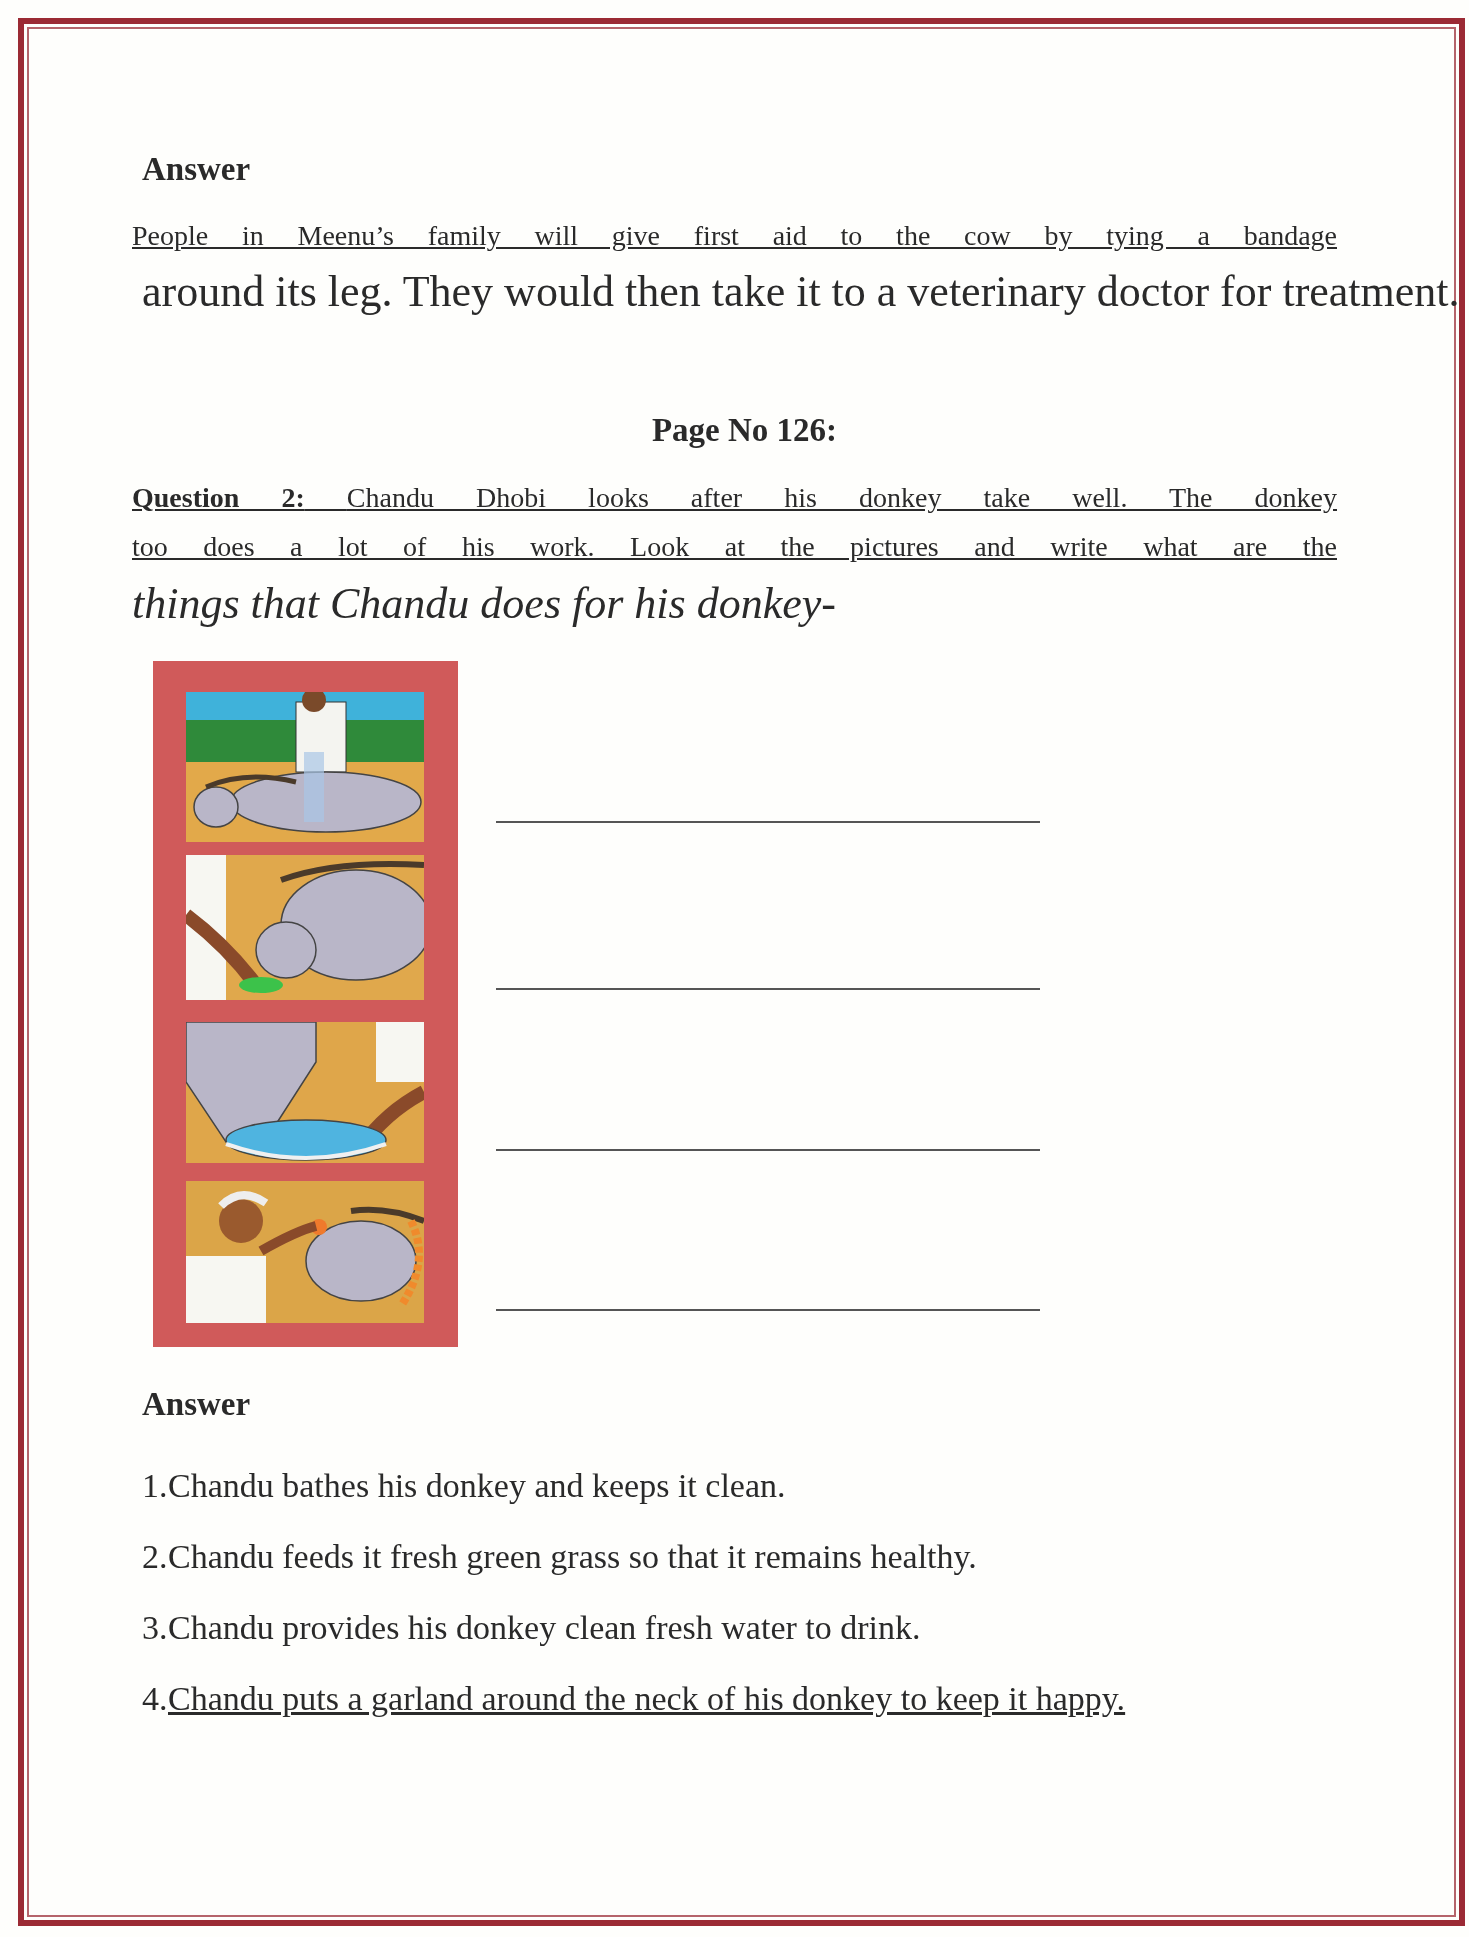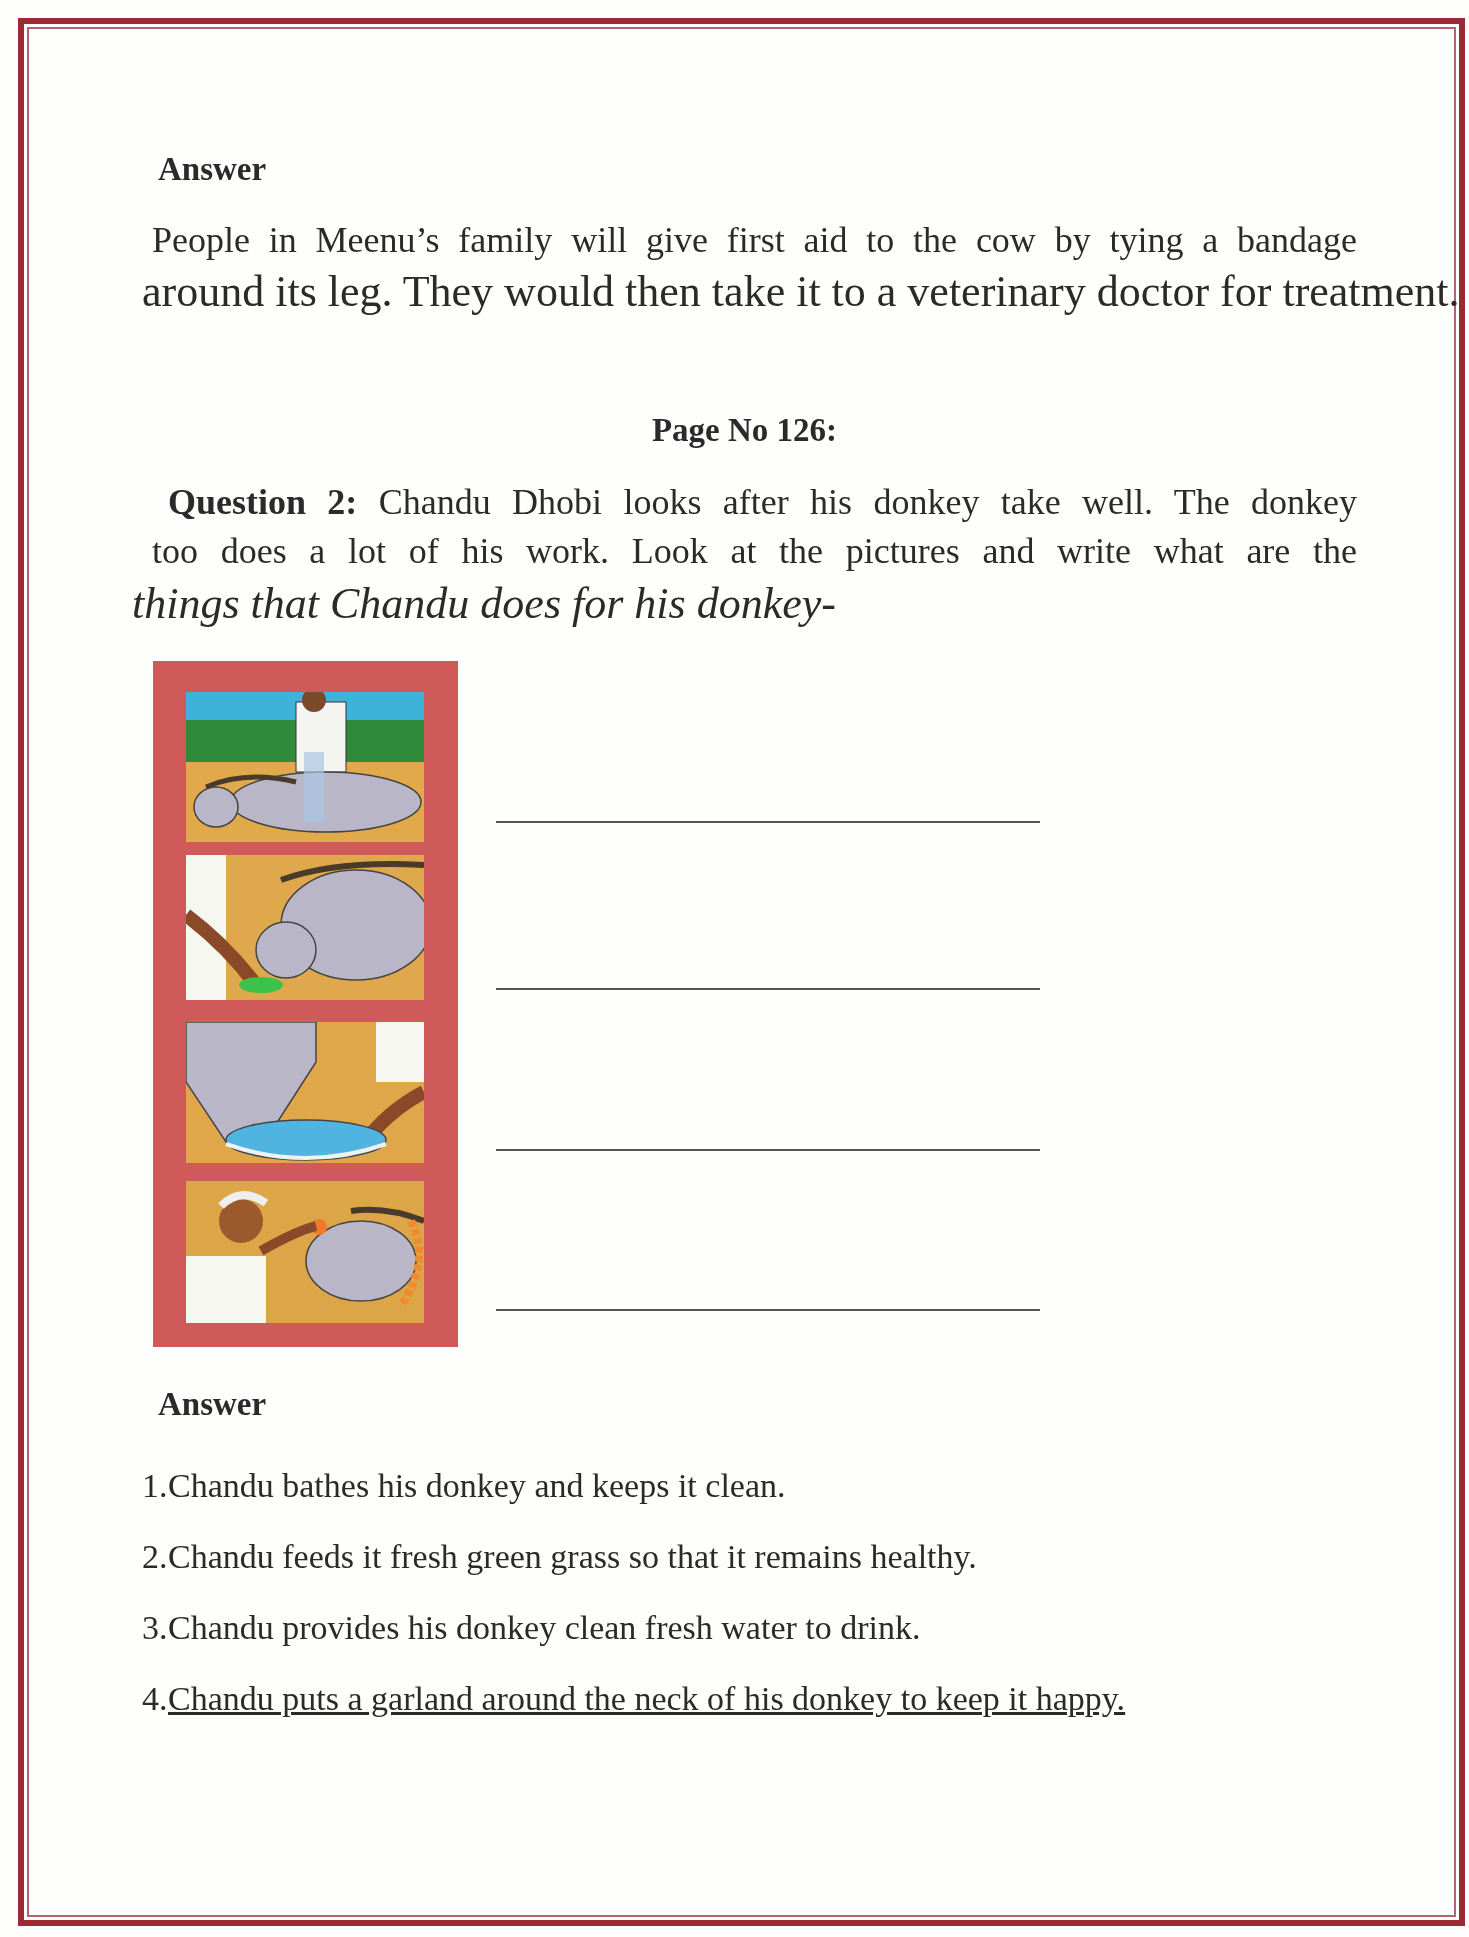--- a/index.html
+++ b/index.html
@@ -11,26 +11,26 @@
   }
   .frame-outer {
     position: absolute; left: 18px; top: 18px; width: 1447px; height: 1908px;
     box-sizing: border-box; border: 6px solid #9b2a34;
   }
   .frame-inner {
     position: absolute; left: 27px; top: 27px; width: 1429px; height: 1890px;
     box-sizing: border-box; border: 2px solid #b5646b;
   }
   .t { position: absolute; white-space: nowrap; line-height: 1; }
-  .bold { font-weight: bold; margin-left: 16px; }
+  .bold { font-weight: bold; }
   .h { font-size: 33px; }
   .p { font-size: 44px; }
   .justify-line {
-    position: absolute; left: 152px; width: 1205px; font-size: 36px; line-height: 1;
-    text-align: justify; text-align-last: justify; white-space: normal; height: 40px;
+    position: absolute; left: 132px; width: 1205px; font-size: 28px; line-height: 1;
+    text-align: justify; text-align-last: justify; white-space: normal; height: 40px; text-decoration: underline;
   }
   .page-no { position: absolute; left: 0; width: 1489px; text-align: center; font-size: 33px; font-weight: bold; }
 
   .pic-frame {
     position: absolute; left: 153px; top: 661px; width: 305px; height: 686px;
     background: #d05a5a;
   }
   .panel { position: absolute; left: 33px; width: 238px; overflow: hidden; }
   .panel svg { display: block; width: 100%; height: 100%; }
 

